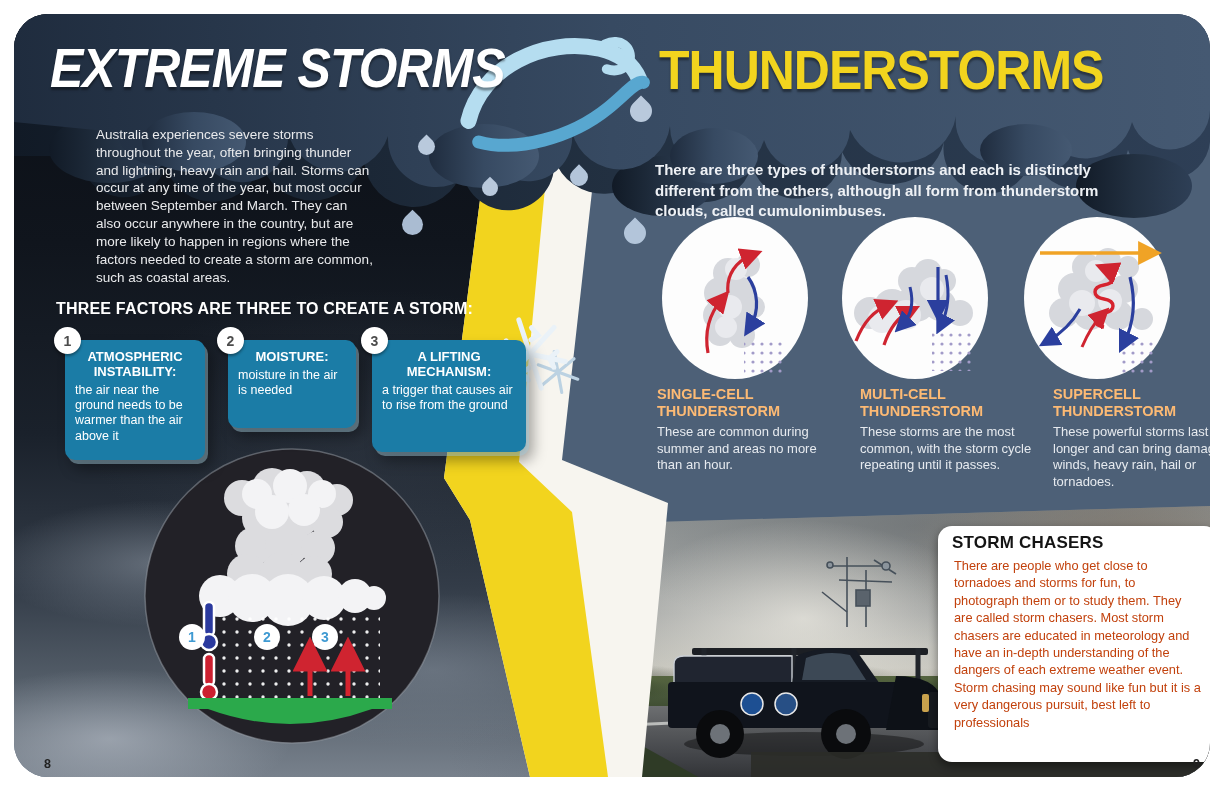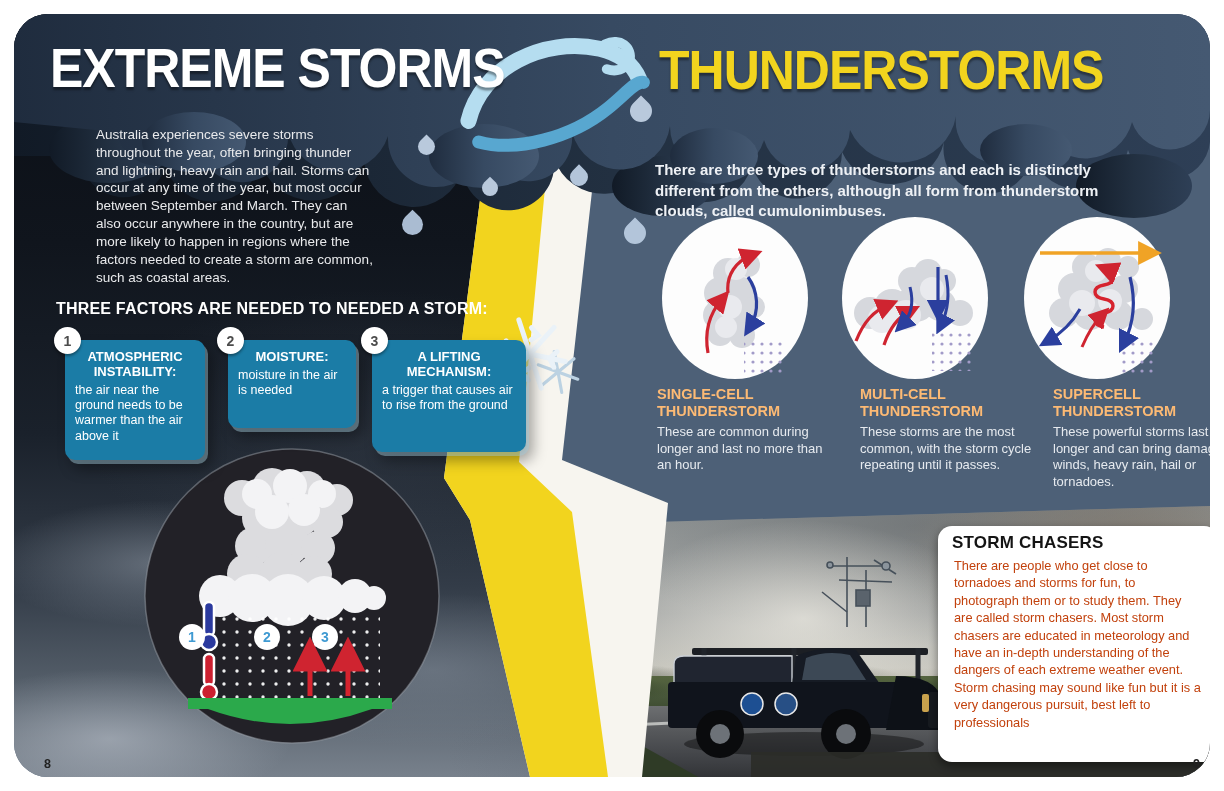--- a/index.html
+++ b/index.html
@@ -225,30 +225,30 @@
     </g>
   </svg>
 
   <div class="drop z5" style="left:404px;top:124px;width:17px;height:17px;background:#b9c9dc;"></div>
   <div class="drop z5" style="left:388px;top:200px;width:21px;height:21px;background:#aabcd2;"></div>
   <div class="drop z5" style="left:468px;top:166px;width:16px;height:16px;background:#b9c9dc;"></div>
   <div class="drop z5" style="left:556px;top:154px;width:18px;height:18px;background:#b3c5da;"></div>
   <div class="drop z5" style="left:616px;top:86px;width:22px;height:22px;background:#b9c9dc;"></div>
   <div class="drop z5" style="left:610px;top:208px;width:22px;height:22px;background:#b3c5da;"></div>
 
-  <div class="abs z6 title-left-wrap" style="left:36px;top:26px;">
+  <div class="abs z6 title-left-wrap" style="left:36px;top:26px;font-style:italic;">
     <span class="big-title" style="color:#fff;">EXTREME STORMS</span>
   </div>
   <div class="abs z6" style="left:645px;top:28px;">
     <span class="big-title" style="color:#f2d41e;">THUNDERSTORMS</span>
   </div>
 
   <div class="abs z6 intro-left">Australia experiences severe storms throughout the year, often bringing thunder and lightning, heavy rain and hail. Storms can occur at any time of the year, but most occur between September and March. They can also occur anywhere in the country, but are more likely to happen in regions where the factors needed to create a storm are common, such as coastal areas.</div>
 
-  <div class="abs z6 factors-heading">THREE FACTORS ARE NEEDED TO NEEDED A STORM:</div>
+  <div class="abs z6 factors-heading">THREE FACTORS ARE THREE TO CREATE A STORM:</div>
 
   <div class="factor-box z6" style="left:51px;top:326px;width:140px;height:120px;">
     <span class="num-badge">1</span>
     <span class="f-title">ATMOSPHERIC INSTABILITY:</span>
     <span class="f-text">the air near the ground needs to be warmer than the air above it</span>
   </div>
   <div class="factor-box z6" style="left:214px;top:326px;width:128px;height:88px;">
     <span class="num-badge">2</span>
     <span class="f-title">MOISTURE:</span>
     <span class="f-text">moisture in the air is needed</span>
@@ -391,21 +391,21 @@
     <rect x="96" y="122" width="38" height="36" fill="url(#pRain)"></rect>
     <line x1="18" y1="38" x2="128" y2="38" stroke="#f0a326" stroke-width="3.4" marker-end="url(#morange)"></line>
     <path d="M82,112 C70,110 70,100 82,98 C94,96 94,86 82,84 C70,82 70,72 82,70 C94,68 94,58 84,54" fill="none" stroke="#d6232e" stroke-width="3.4" marker-end="url(#mred)"></path>
     <path d="M60,132 C66,118 72,108 80,100" fill="none" stroke="#cf2430" stroke-width="3" marker-end="url(#mred)"></path>
     <path d="M58,94 C50,108 40,118 26,126" fill="none" stroke="#2b3f9e" stroke-width="3" marker-end="url(#mblue)"></path>
     <path d="M108,62 C114,86 112,108 102,128" fill="none" stroke="#2b3f9e" stroke-width="3.2" marker-end="url(#mblue)"></path>
   </svg>
 
   <div class="type-col z6" style="left:643px;">
     <div class="type-name">SINGLE-CELL THUNDERSTORM</div>
-    <div class="type-desc">These are common during longer and last no more than an hour.</div>
+    <div class="type-desc">These are common during summer and areas no more than an hour.</div>
   </div>
   <div class="type-col z6" style="left:826px;width:178px;margin-left:20px;">
     <div class="type-name">MULTI-CELL THUNDERSTORM</div>
     <div class="type-desc">These storms are the most common, with the storm cycle repeating until it passes.</div>
   </div>
   <div class="type-col z6" style="left:1039px;width:182px;">
     <div class="type-name">SUPERCELL THUNDERSTORM</div>
     <div class="type-desc">These powerful storms last longer and can bring damaging winds, heavy rain, hail or tornadoes.</div>
   </div>
 

